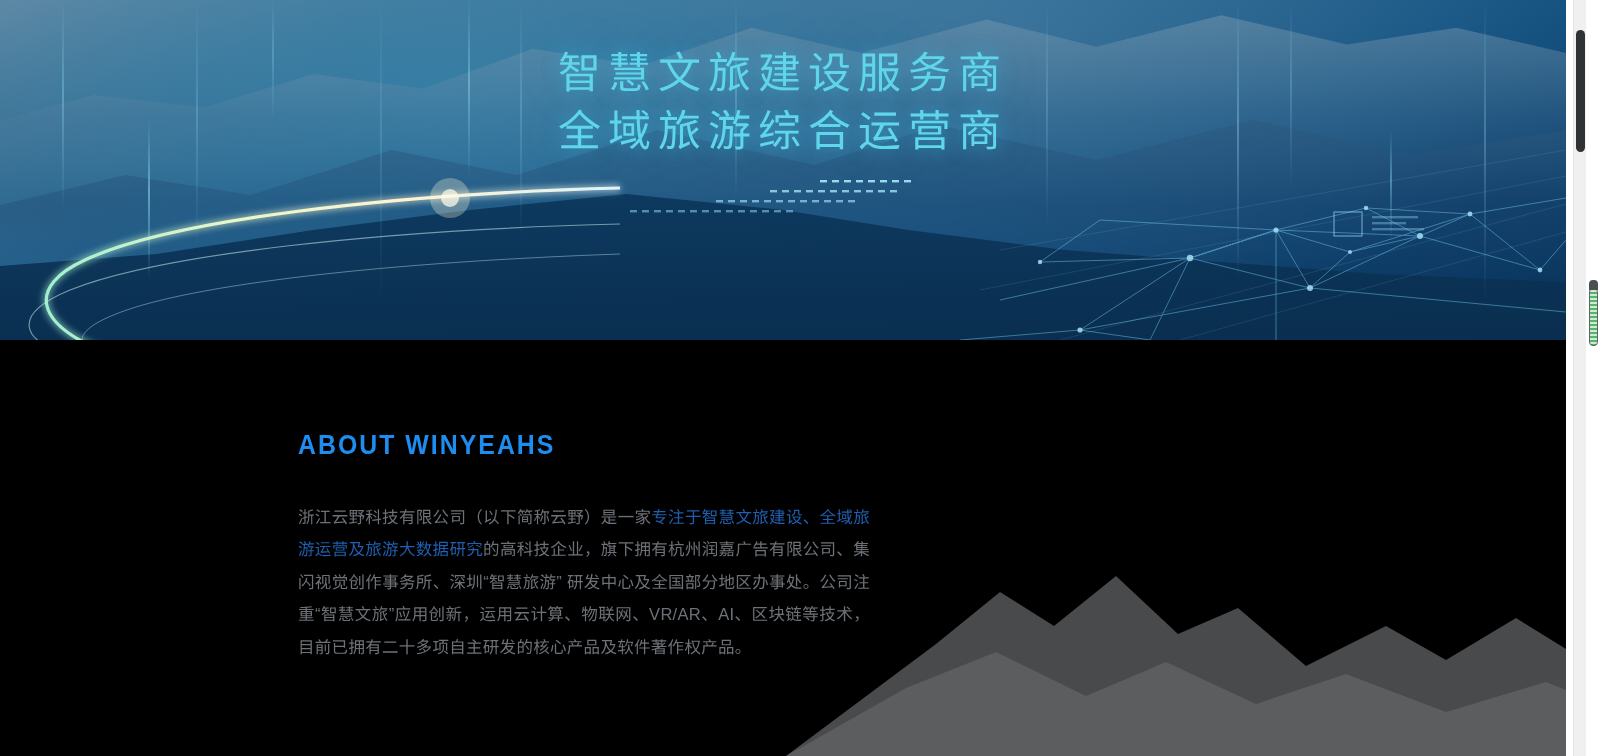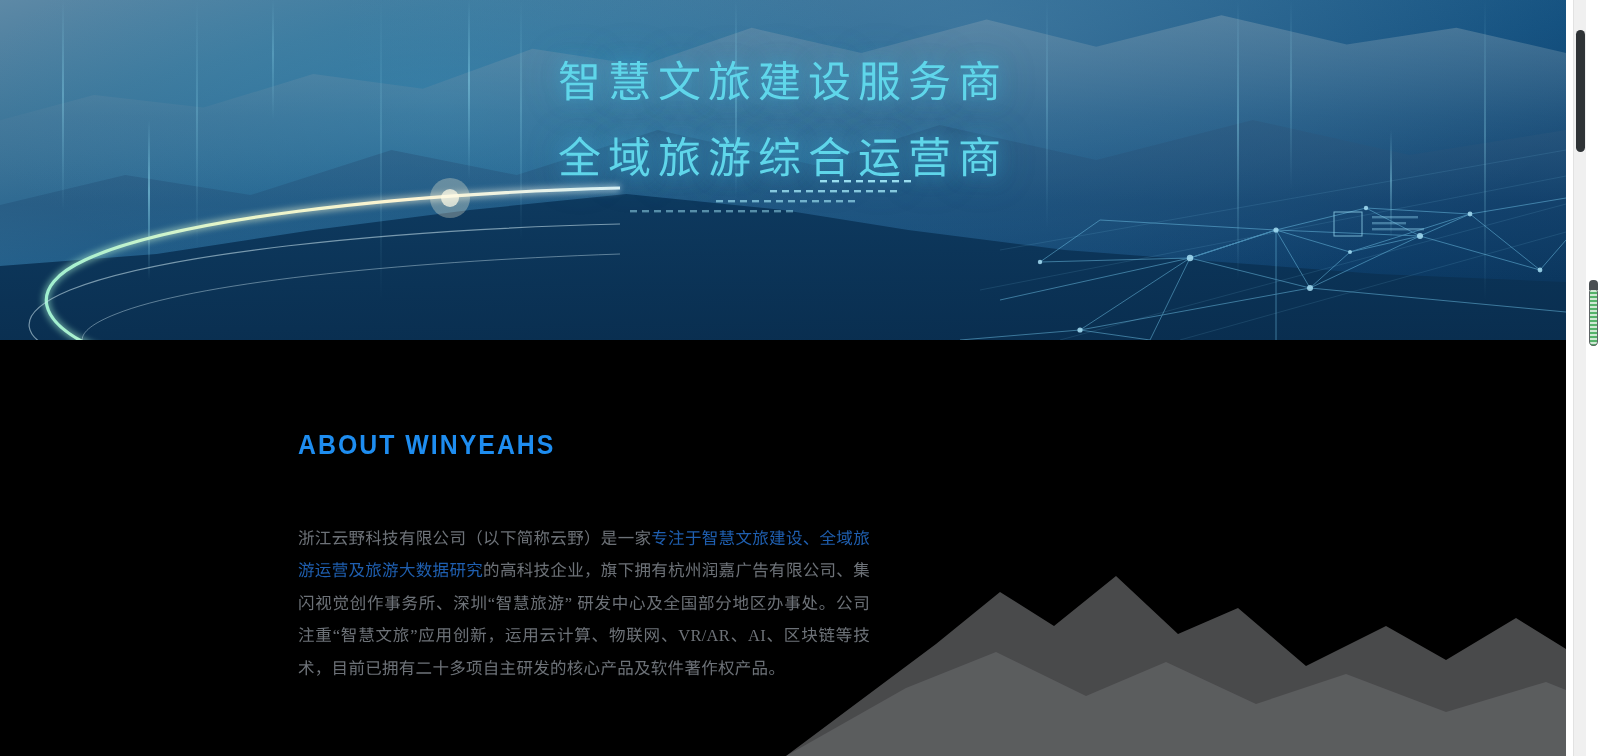--- a/index.html
+++ b/index.html
@@ -54,21 +54,21 @@
   .road { position:absolute; overflow:visible; }
   
   .mesh { position:absolute; inset:0; }
 
   
   #hero-title {
     position:absolute; left:0; top:44px; width:1566px;
     text-align:center;
     color:#5fd6ea;
     font-size:43px;
-    line-height:76px;
+    line-height:58px;
     letter-spacing:7px;
     font-weight:400;
     text-shadow:0 0 18px rgba(60,190,225,0.55), 0 0 40px rgba(40,150,200,0.35);
     font-family:"DejaVu Sans","Liberation Sans",sans-serif;
     white-space:pre-line;
   }
   .dot-deco { position:absolute; }
 
   
   #about {
@@ -87,27 +87,27 @@
   #about-heading {
     color:#1e8df0;
     font-size:27px;
     font-weight:bold;
     letter-spacing:2.2px;
     font-family:"Liberation Sans","DejaVu Sans",sans-serif;
     transform:scaleX(0.92);
     transform-origin:left center;
   }
   #about-paragraph {
-    margin-top:62px;
+    margin-top:40px;
     width:572px;
     font-size:16.5px;
     line-height:32.4px;
     color:#6d7278;
     letter-spacing:0.3px;
-    font-family:Liberation Serif, serif;
+    font-family:Liberation Sans, sans-serif;
     text-align:justify;
   }
   #about-paragraph .hl { color:#1f5fb0; }
 
   
   #scrollbar-track {
     position:absolute; top:0; right:14px;
     width:13px; height:756px;
     background:#f0f0f0;
     border-left:1px solid #e2e2e2;

